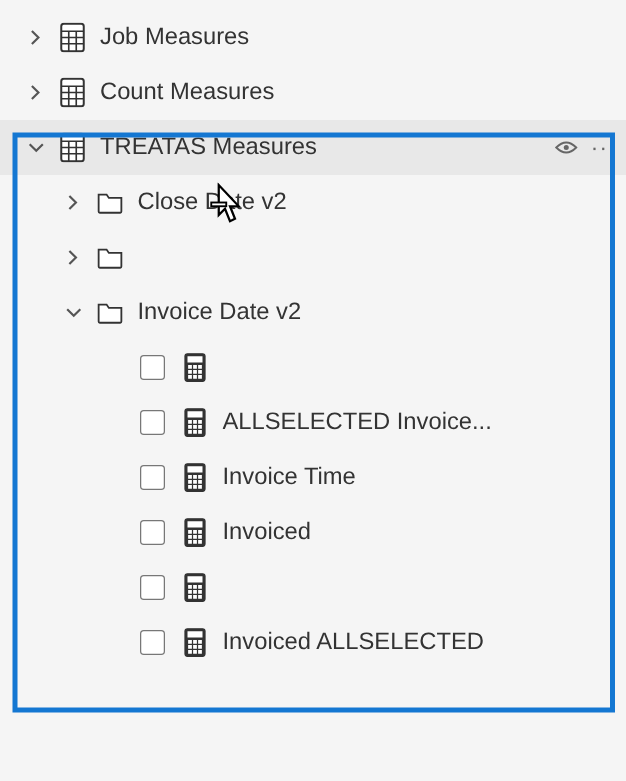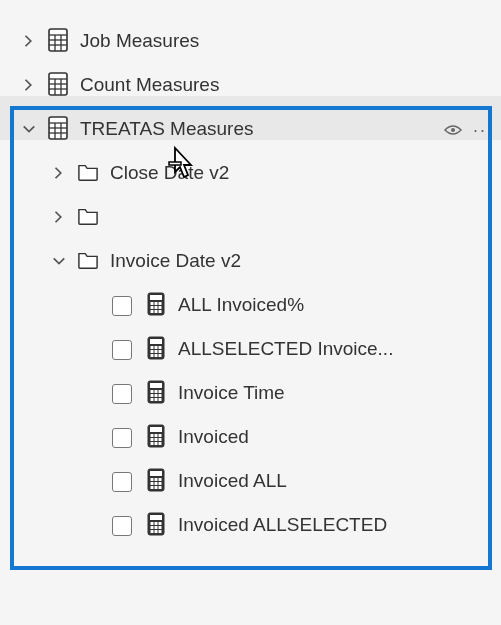--- a/index.html
+++ b/index.html
@@ -13,21 +13,21 @@
     font-size: 19px;
     color: #333;
     overflow: hidden;
     position: relative;
   }
   .panel {
     padding: 8px 0 0 0;
   }
   .row {
     display: flex;
-    align-items: flex-end;
+    align-items: center;
     height: 44px;
     padding-right: 8px;
     position: relative;
   }
   .indent-0 { padding-left: 18px; }
   .indent-1 { padding-left: 48px; }
   .indent-2 { padding-left: 112px; }
   .chevron {
     width: 22px;
     height: 22px;
@@ -234,21 +234,20 @@
     <span class="label">Invoice Date v2</span>
   </div>
 
   <div class="row indent-2">
     <span class="checkbox"></span>
     <span class="icon measure-icon">
         <svg viewBox="0 0 18 24">
           <use href="#measure"></use>
         </svg>
       </span>
-    <span class="label">ALL Invoiced%</span>
   </div>
 
   <div class="row indent-2">
     <span class="checkbox"></span>
     <span class="icon measure-icon">
         <svg viewBox="0 0 18 24">
           <use href="#measure"></use>
         </svg>
       </span>
     <span class="label">ALLSELECTED Invoice...</span>
@@ -274,21 +273,20 @@
     <span class="label">Invoiced</span>
   </div>
 
   <div class="row indent-2">
     <span class="checkbox"></span>
     <span class="icon measure-icon">
         <svg viewBox="0 0 18 24">
           <use href="#measure"></use>
         </svg>
       </span>
-    <span class="label">Invoiced ALL</span>
   </div>
 
   <div class="row indent-2">
     <span class="checkbox"></span>
     <span class="icon measure-icon">
         <svg viewBox="0 0 18 24">
           <use href="#measure"></use>
         </svg>
       </span>
     <span class="label">Invoiced ALLSELECTED</span>

